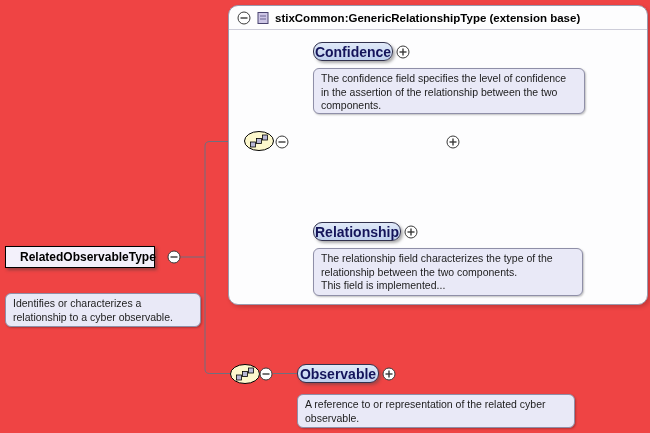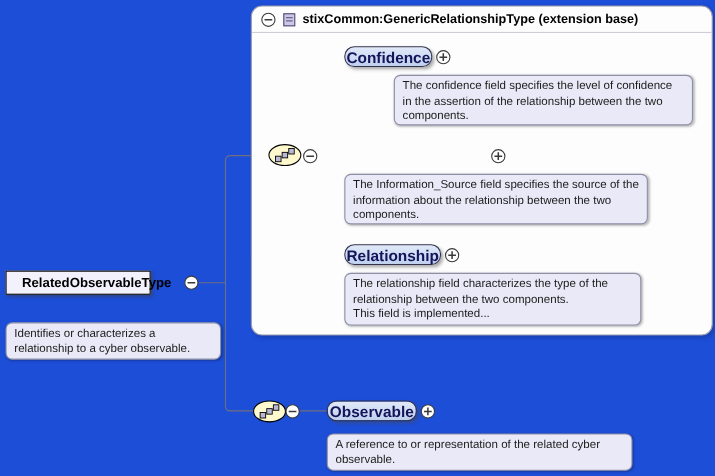--- a/index.html
+++ b/index.html
@@ -1,17 +1,17 @@
 <!DOCTYPE html>
 <html><head>
 <meta charset="utf-8">
 <style>
   html,body { margin:0; padding:0; background:#ffffff; }
   .canvas {
-    position:relative; width:650px; height:433px; background:#1d4ed8;
+    position:relative; width:650px; height:433px; background:#ef4444;
     font-family:"Liberation Sans", sans-serif; overflow:hidden;
   }
   svg.wires { position:absolute; left:0; top:0; pointer-events:none; }
 
   
   .elem-box {
     position:absolute; box-sizing:border-box; height:19px;
     display:flex; align-items:center; justify-content:center;
     background:linear-gradient(#e0e9f8, #bfd0ee);
     border:1px solid #32324e; border-radius:9px;
@@ -100,42 +100,41 @@
   </svg>
 
   <div class="elem-box" style="left:313px; top:42px; width:80px;">
     <span>Confidence</span>
   </div>
   <svg class="abs pm" style="left:396px; top:44.5px;" width="14" height="14" viewBox="0 0 14 14">
     <circle cx="7" cy="7" r="6" fill="#ffffff" stroke="#3a3a3a"></circle>
     <line x1="3.5" y1="7" x2="10.5" y2="7" stroke="#3a3a3a" stroke-width="1.4"></line>
     <line x1="7" y1="3.5" x2="7" y2="10.5" stroke="#3a3a3a" stroke-width="1.4"></line>
   </svg>
-  <div class="ann" style="left:313px; top:68px; width:272px; height:46px;margin-left:45px;">The confidence field specifies the level of confidence in the assertion of the relationship between the two components.</div>
+  <div class="ann" style="left:313px; top:68px; width:272px; height:46px;">The confidence field specifies the level of confidence in the assertion of the relationship between the two components.</div>
 
   <svg class="abs pm" style="left:446px; top:134.5px;" width="14" height="14" viewBox="0 0 14 14">
     <circle cx="7" cy="7" r="6" fill="#ffffff" stroke="#3a3a3a"></circle>
     <line x1="3.5" y1="7" x2="10.5" y2="7" stroke="#3a3a3a" stroke-width="1.4"></line>
     <line x1="7" y1="3.5" x2="7" y2="10.5" stroke="#3a3a3a" stroke-width="1.4"></line>
   </svg>
-  <div class="ann" style="left:313px; top:158px; width:276px; height:46px;">The Information_Source field specifies the source of the information about the relationship between the two components.</div>
 
   <div class="elem-box" style="left:313px; top:222px; width:88px;">
     <span>Relationship</span>
   </div>
   <svg class="abs pm" style="left:404px; top:224.5px;" width="14" height="14" viewBox="0 0 14 14">
     <circle cx="7" cy="7" r="6" fill="#ffffff" stroke="#3a3a3a"></circle>
     <line x1="3.5" y1="7" x2="10.5" y2="7" stroke="#3a3a3a" stroke-width="1.4"></line>
     <line x1="7" y1="3.5" x2="7" y2="10.5" stroke="#3a3a3a" stroke-width="1.4"></line>
   </svg>
   <div class="ann" style="left:313px; top:248px; width:270px; height:48px;">The relationship field characterizes the type of the relationship between the two components.
 This field is implemented...</div>
 
 
-  <div class="root-box" style="left:5px; top:246px; width:132px;">
+  <div class="root-box" style="left:5px; top:246px; width:150px;">
     <svg width="12" height="14" viewBox="0 0 12 14">
       <rect x="1" y="1.5" width="10" height="11" fill="#cdc6e6" stroke="#4a4470"></rect>
       <line x1="3" y1="5" x2="9" y2="5" stroke="#6a6290"></line>
       <line x1="3" y1="8" x2="9" y2="8" stroke="#6a6290"></line>
     </svg>
     <span>RelatedObservableType</span>
   </div>
   <svg class="abs pm" style="left:167px; top:250px;" width="14" height="14" viewBox="0 0 14 14">
     <circle cx="7" cy="7" r="6" fill="#ffffff" stroke="#3a3a3a"></circle>
     <line x1="3.5" y1="7" x2="10.5" y2="7" stroke="#3a3a3a" stroke-width="1.4"></line>

